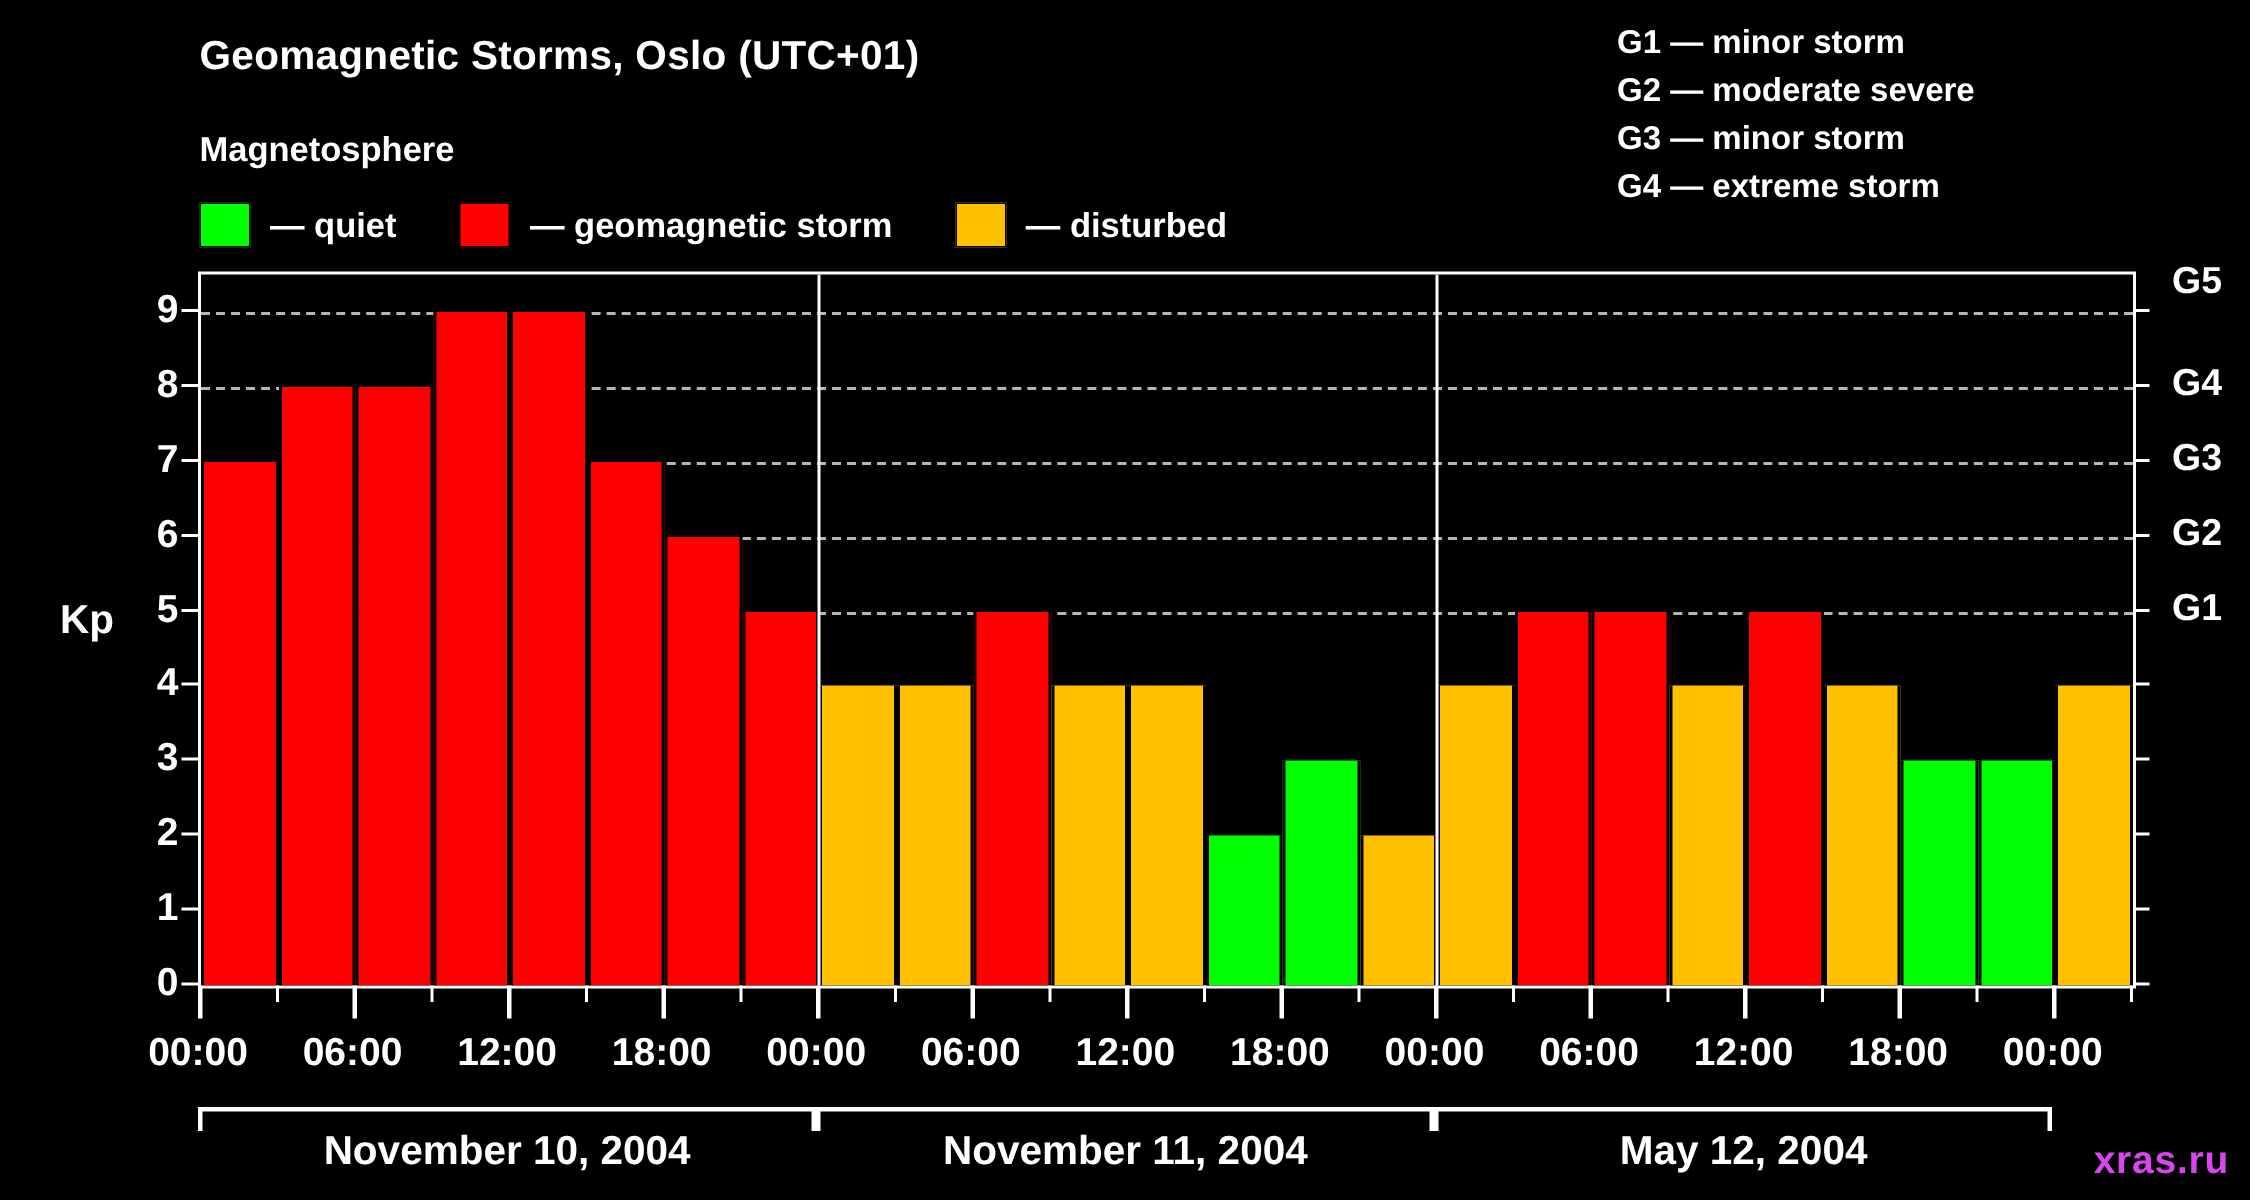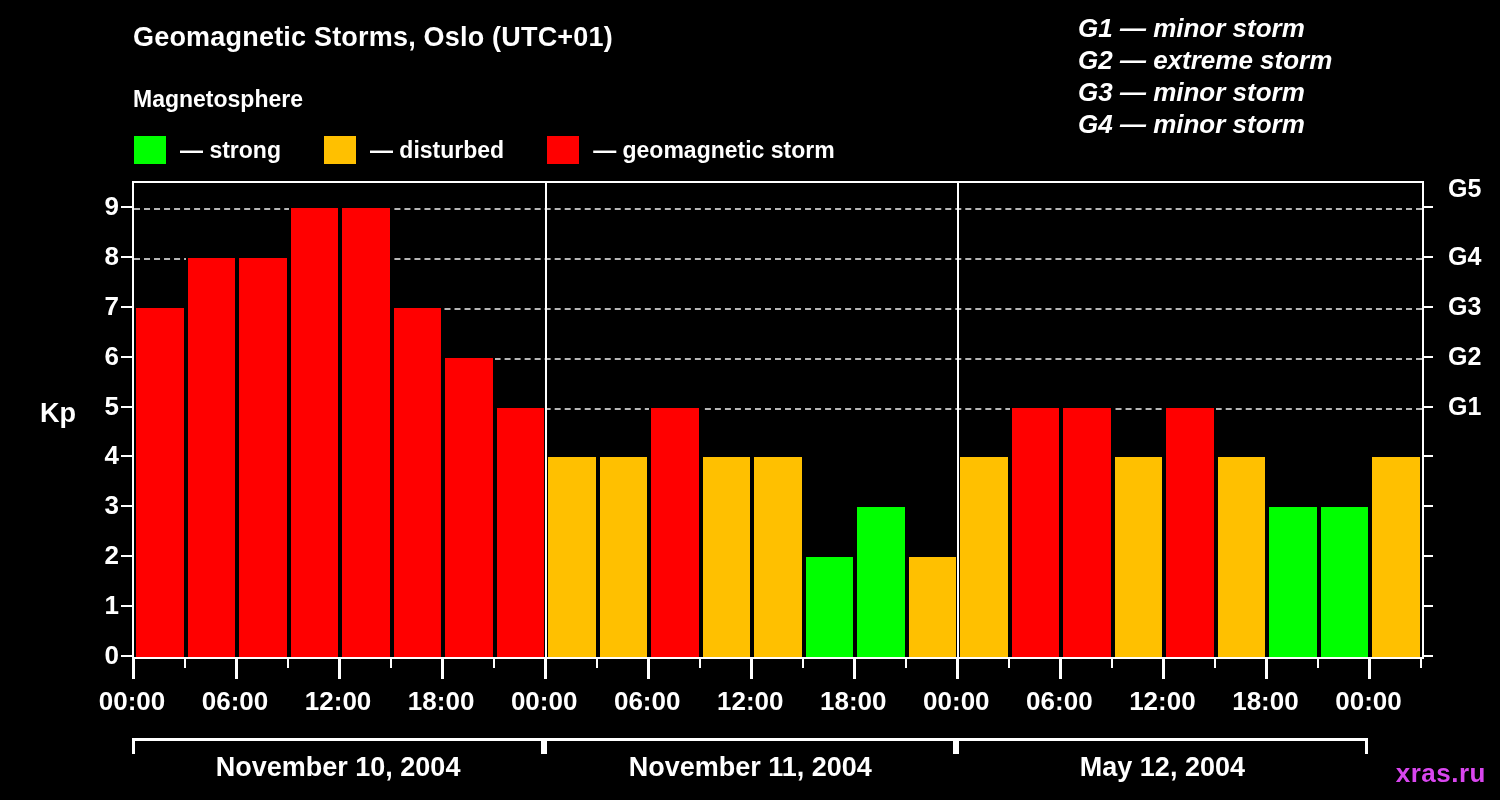--- a/index.html
+++ b/index.html
@@ -25,21 +25,21 @@
   .legend-swatch{
     width:34px;height:30px;display:inline-block;margin-right:13px;
     border:1px solid #000;box-sizing:border-box;
   }
   .legend-label{font-size:23px;font-weight:bold;}
   
   #g-scale-legend{
     position:absolute;left:1078px;top:12px;
   }
   .g-line{
-    font-size:26px;font-weight:bold;line-height:32px;white-space:nowrap;font-style:italic;
+    font-size:22px;font-weight:bold;line-height:32px;white-space:nowrap;
   }
   
   #plot-frame{
     position:absolute;left:132px;top:181px;width:1288px;height:474px;
     border:2px solid #fff;box-sizing:content-box;background:#000;
   }
   #plot-inner{position:absolute;left:0;top:0;width:1288px;height:474px;overflow:hidden;}
   .gridline{
     position:absolute;left:0;width:100%;height:0;
     border-top:2px dashed #b6b6b6;
@@ -102,36 +102,36 @@
   }
 </style>
 </head>
 <body>
 
 <div id="chart-title">Geomagnetic Storms, Oslo (UTC+01)</div>
 <div id="legend-heading">Magnetosphere</div>
 <div id="legend-row">
     <div class="legend-item">
       <span class="legend-swatch" style="background: rgb(0, 255, 0);"></span>
-      <span class="legend-label">— strong</span>
+      <span class="legend-label">— quiet</span>
+    </div>
+    <div class="legend-item">
+      <span class="legend-swatch" style="background: rgb(255, 0, 0);"></span>
+      <span class="legend-label">— geomagnetic storm</span>
     </div>
     <div class="legend-item">
       <span class="legend-swatch" style="background: rgb(255, 192, 0);"></span>
       <span class="legend-label">— disturbed</span>
     </div>
-    <div class="legend-item">
-      <span class="legend-swatch" style="background: rgb(255, 0, 0);"></span>
-      <span class="legend-label">— geomagnetic storm</span>
-    </div>
   </div>
 <div id="g-scale-legend">
     <div class="g-line">G1 — minor storm</div>
-    <div class="g-line">G2 — extreme storm</div>
+    <div class="g-line">G2 — moderate severe</div>
     <div class="g-line">G3 — minor storm</div>
-    <div class="g-line">G4 — minor storm</div>
+    <div class="g-line">G4 — extreme storm</div>
   </div>
 
 <div id="plot-frame">
   <div id="plot-inner">
       <div class="gridline" style="top: 224.526px;"></div>
       <div class="gridline" style="top: 174.632px;"></div>
       <div class="gridline" style="top: 124.737px;"></div>
       <div class="gridline" style="top: 74.8421px;"></div>
       <div class="gridline" style="top: 24.9474px;"></div>
       <div class="bar" title="Nov 10 00-03 Kp=7" style="left: 0px; width: 51.52px; height: 349.263px; background: rgb(255, 0, 0);"></div>

